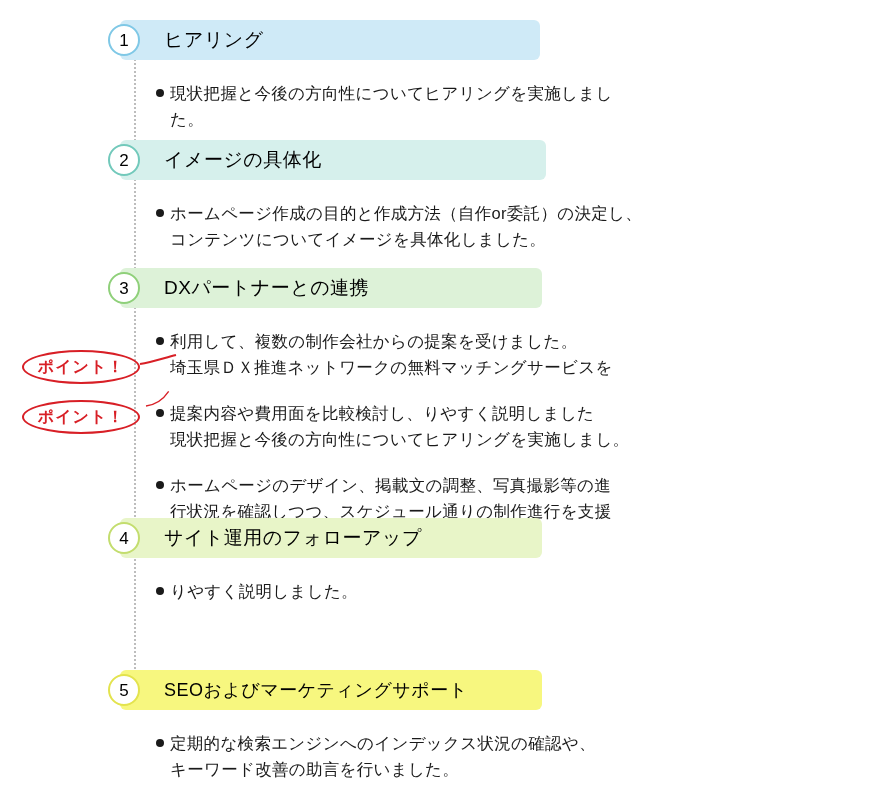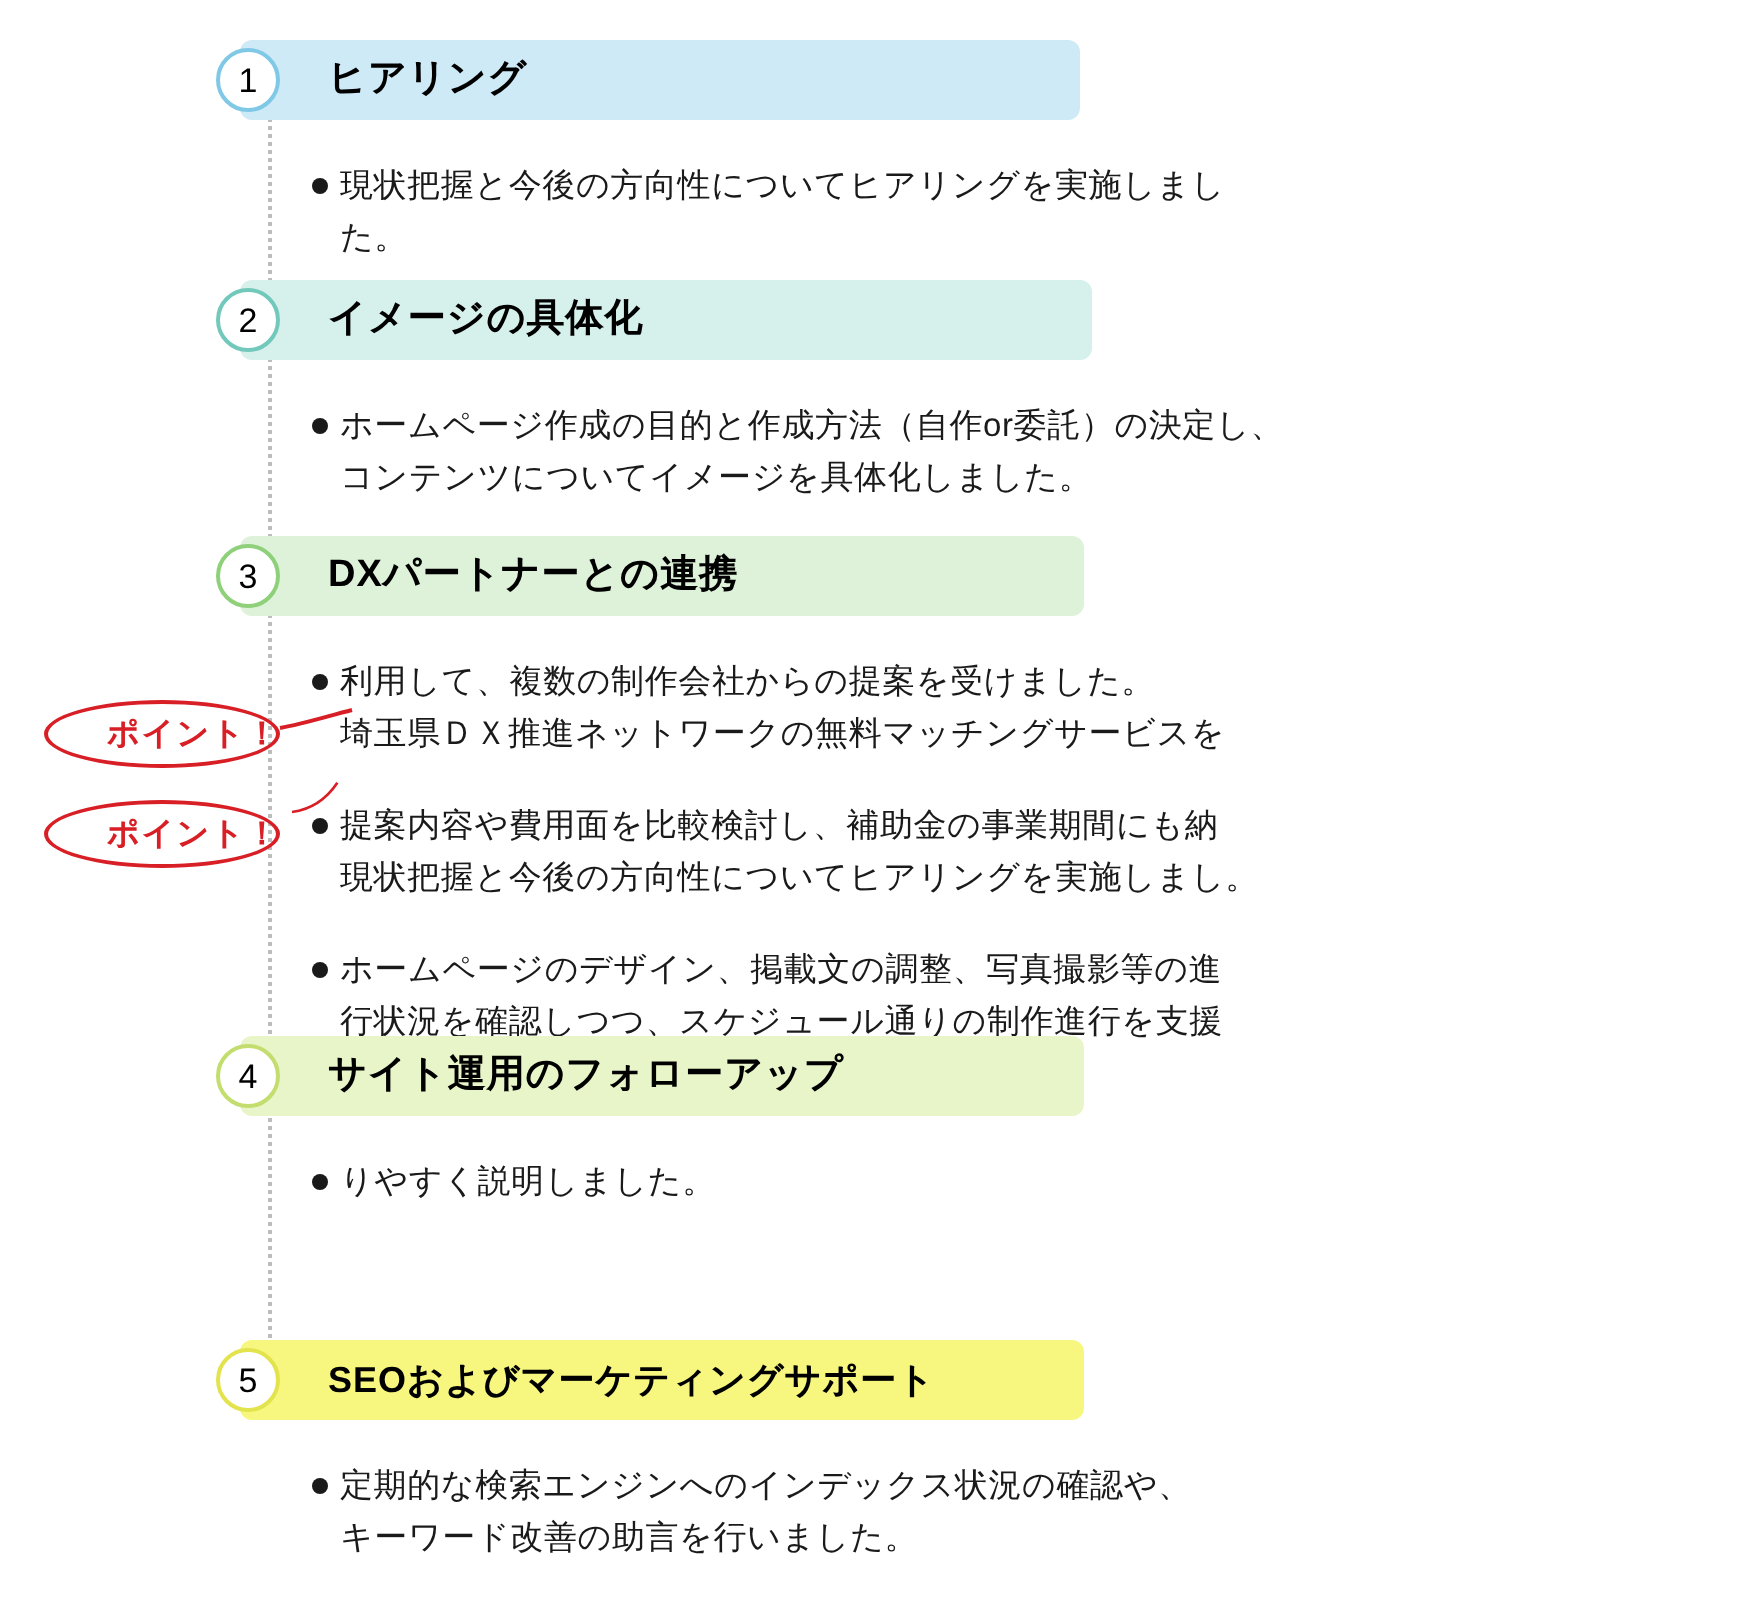--- a/index.html
+++ b/index.html
@@ -70,21 +70,21 @@
     z-index: 3;
   }
 
   .step-title {
     position: absolute;
     left: 56px;
     top: 0;
     height: 40px;
     line-height: 40px;
     font-size: 19px;
-    font-weight: bold;
+    font-weight: normal;
     letter-spacing: 0.5px;
     z-index: 2;
     white-space: nowrap;
   }
 
   .bullets {
     margin: 8px 0 0 0;
     padding: 0;
     list-style: none;
   }
@@ -111,21 +111,21 @@
     display: block;
   }
 
   
   .point-callout {
     position: absolute;
     width: 118px;
     height: 34px;
     display: flex;
     align-items: center;
-    justify-content: flex-end;
+    justify-content: center;
   }
   .point-callout .ellipse {
     position: absolute;
     left: 0;
     top: 0;
     width: 118px;
     height: 34px;
     border: 2px solid #d81f26;
     border-radius: 50%;
     box-sizing: border-box;
@@ -188,21 +188,21 @@
       <div class="step-title">DXパートナーとの連携</div>
     </div>
     <ul class="bullets">
       <li>
         <span class="dot"></span>
         <span class="line">利用して、複数の制作会社からの提案を受けました。</span>
         <span class="line">埼玉県ＤＸ推進ネットワークの無料マッチングサービスを</span>
       </li>
       <li>
         <span class="dot"></span>
-        <span class="line">提案内容や費用面を比較検討し、補助金の事業期間にも納</span>
+        <span class="line">提案内容や費用面を比較検討し、りやすく説明しました</span>
         <span class="line">現状把握と今後の方向性についてヒアリングを実施しまし。</span>
       </li>
       <li>
         <span class="dot"></span>
         <span class="line">ホームページのデザイン、掲載文の調整、写真撮影等の進</span>
         <span class="line">行状況を確認しつつ、スケジュール通りの制作進行を支援</span>
         <span class="line">ポイント。</span>
       </li>
     </ul>
   </div>

